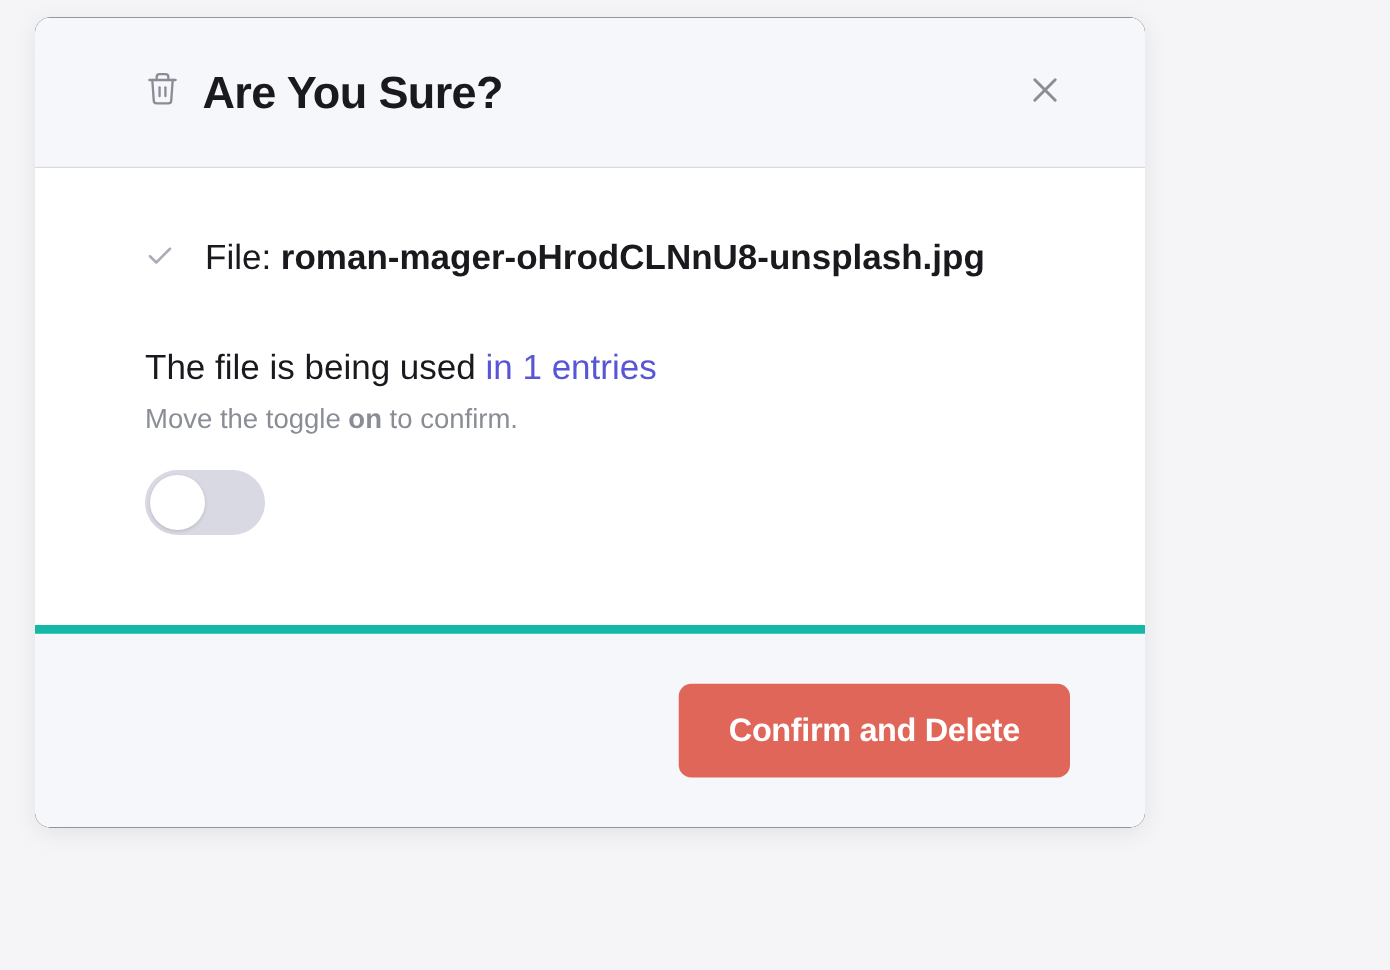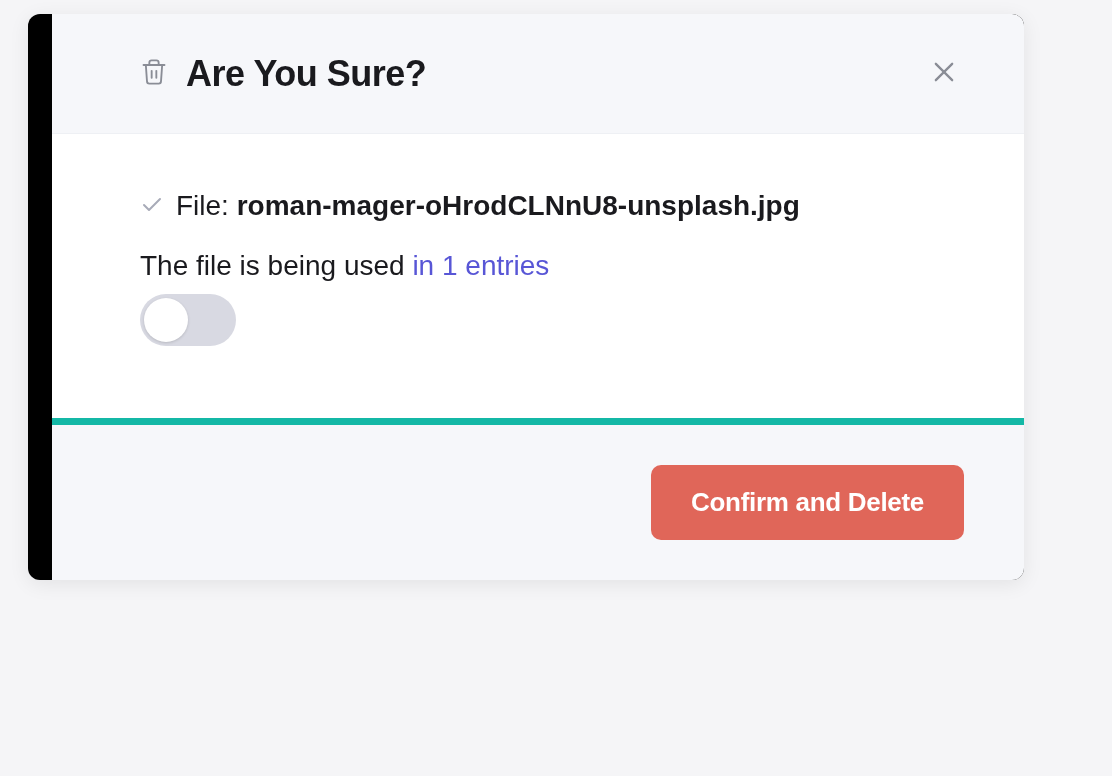--- a/index.html
+++ b/index.html
@@ -11,26 +11,25 @@
       font-family: -apple-system, BlinkMacSystemFont, 'Segoe UI', Helvetica, Arial, sans-serif;
       background: #f5f5f7;
       width: 1112px;
       height: 776px;
       position: relative;
     }
     .modal {
       position: absolute;
       top: 14px;
       left: 28px;
-      width: 996px;
+      width: 888px;
       background: #000000;
       border-radius: 12px;
       box-shadow: 0 4px 20px rgba(0,0,0,0.08);
       overflow: hidden;
-      padding-left: 24px;
     }
     .modal-header {
       background: #f6f7fa;
       padding: 38px 60px 38px 88px;
       display: flex;
       align-items: center;
       justify-content: space-between;
       border-bottom: 1px solid #eef0f4;
     }
     .header-left {
@@ -64,22 +63,22 @@
     }
     .intro-text {
       font-size: 28px;
       color: #1a1a1e;
       margin-bottom: 40px;
       line-height: 1.3;
     }
     .file-row {
       display: flex;
       align-items: center;
-      gap: 12px;
-      margin-bottom: 28px;
+      gap: 24px;
+      margin-bottom: 56px;
     }
     .check-icon {
       color: #a8abb8;
       flex-shrink: 0;
     }
     .file-text {
       font-size: 28px;
       color: #1a1a1e;
     }
     .file-label {
@@ -180,20 +179,23 @@
       </span>
       <span class="file-text">
         <span class="file-label">File: </span><span class="file-name">roman-mager-oHrodCLNnU8-unsplash.jpg</span>
       </span>
     </div>
 
     <p class="usage-text">
       <span>The file is being used </span><span class="usage-link">in 1 entries</span>
     </p>
 
+    <p class="hint-text">
+      <span>Move the toggle </span><span class="bold">on</span><span> to confirm.</span>
+    </p>
 
     <div class="toggle">
       <div class="toggle-knob"></div>
     </div>
   </div>
 
   <div class="modal-footer">
     <button class="confirm-btn">Confirm and Delete</button>
   </div>
 </div>

